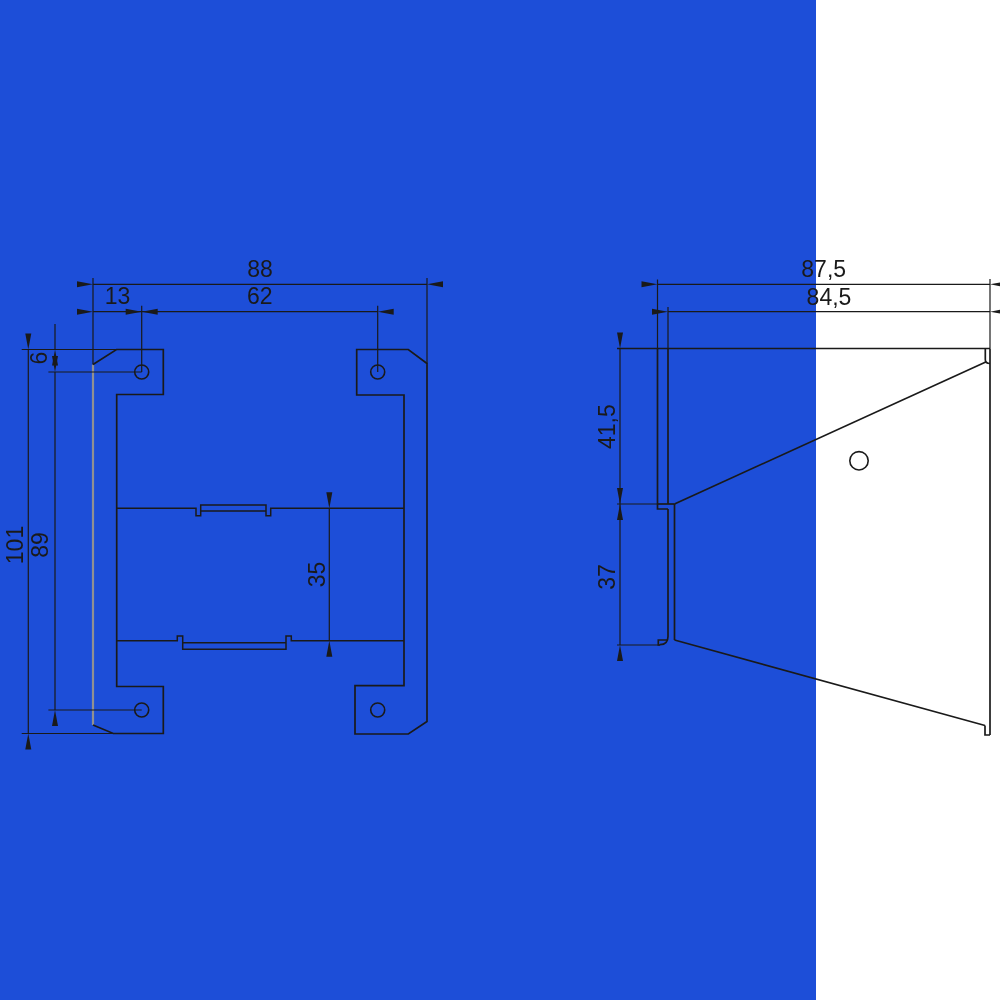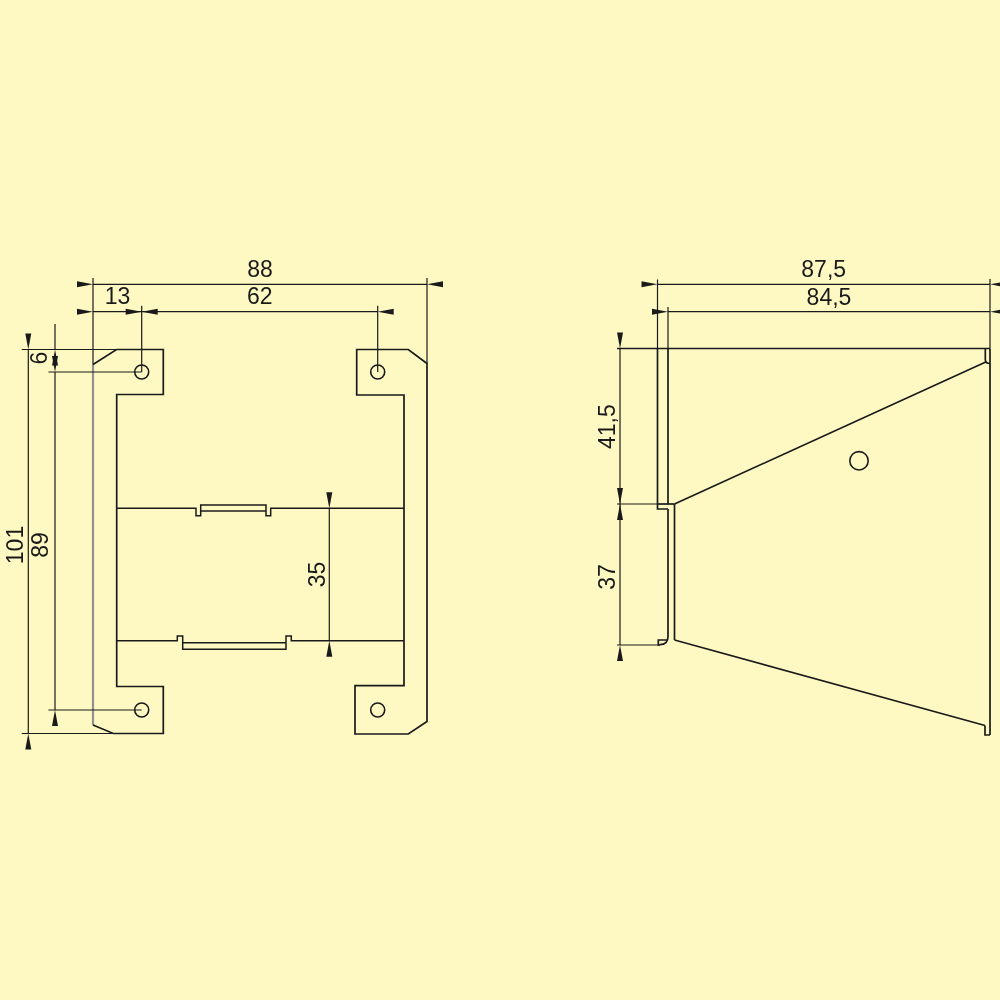--- a/index.html
+++ b/index.html
@@ -4,24 +4,24 @@
 <style>
   html, body {
     margin: 0;
     padding: 0;
     width: 1000px;
     height: 1000px;
     background: #ffffff;
     font-family: "Liberation Sans", sans-serif;
   }
   .drawing-stage {
-    width: 1000px;
+    width: 816px;
     height: 1000px;
     position: relative;
-    background: #fef9c3;
+    background: #1d4ed8;
   }
   svg text {
     font-family: "Liberation Sans", sans-serif;
     font-size: 23px;
     fill: #1a1a1a;
   }
   .part { stroke: #1a1a1a; stroke-width: 1.7; fill: none; stroke-linejoin: miter; }
   .rail { stroke: #1a1a1a; stroke-width: 1.5; fill: none; }
   .grayedge { stroke: #919191; stroke-width: 2.2; fill: none; }
   .dim  { stroke: #1a1a1a; stroke-width: 1.2; fill: none; }

